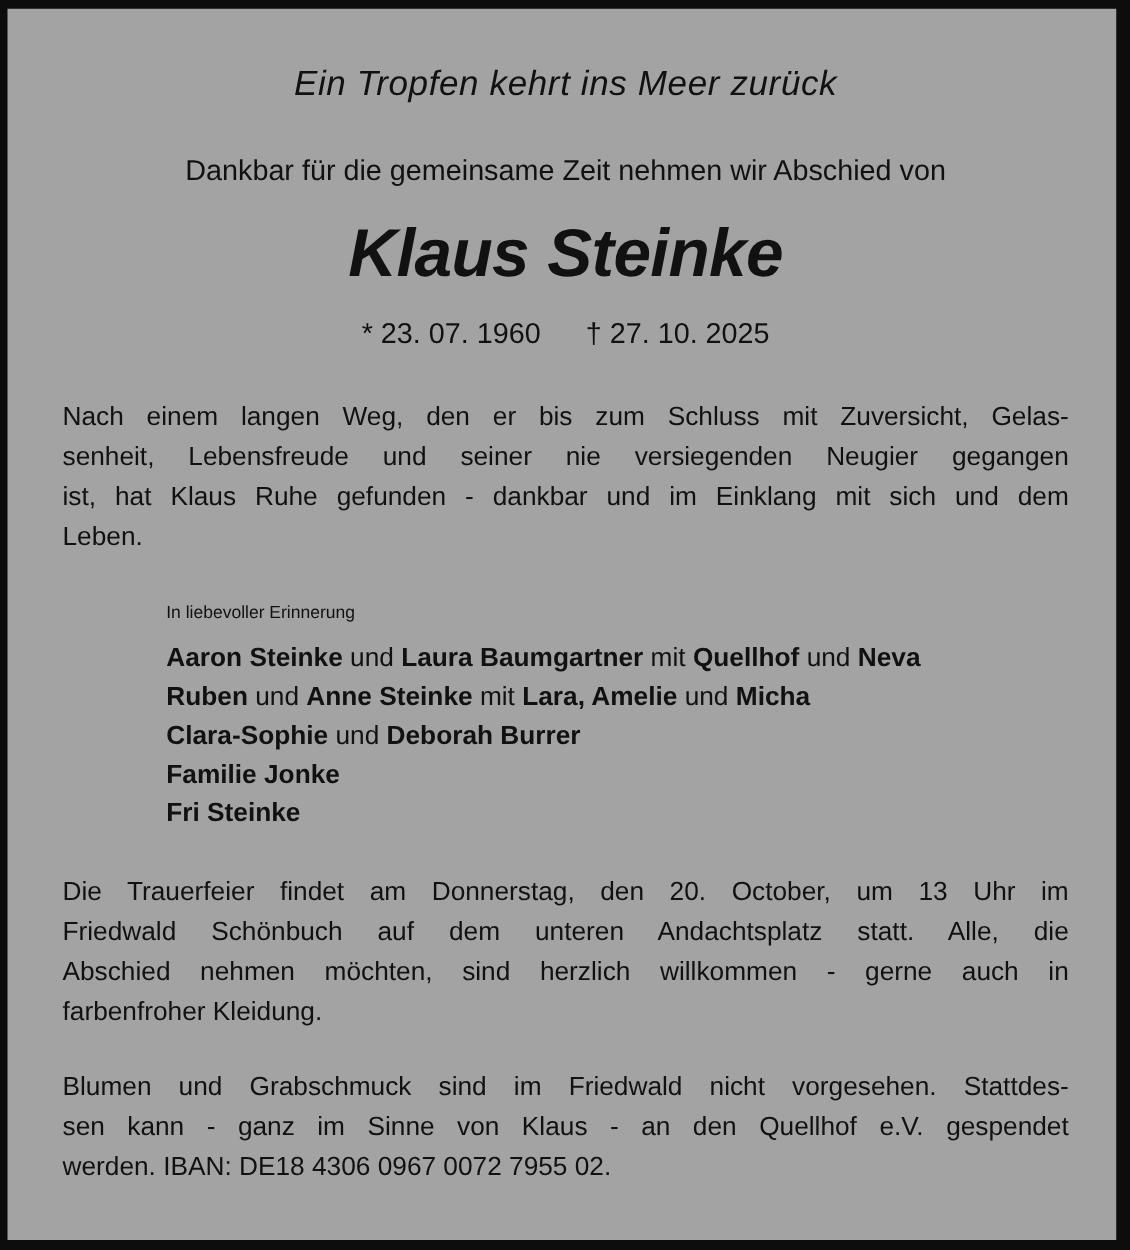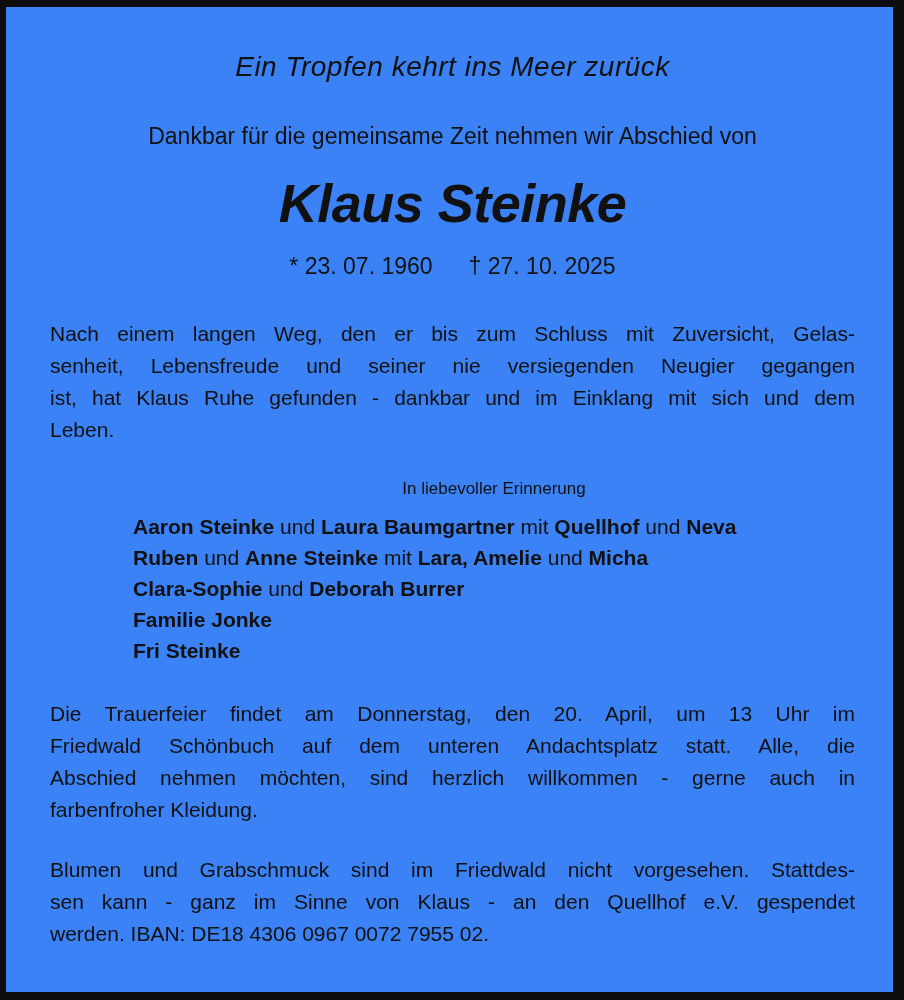--- a/index.html
+++ b/index.html
@@ -5,21 +5,21 @@
   html, body {
     margin: 0;
     padding: 0;
     background: #1a1a1a;
   }
   .clip {
     position: relative;
     width: 904px;
     height: 1000px;
     box-sizing: border-box;
-    background: #3b82f6;
+    background: #a3a3a3;
     
     border-style: solid;
     border-color: #0d0d0d;
     border-width: 7px 11px 8px 6px;
     font-family: "Liberation Sans", sans-serif;
     color: #111111;
     overflow: hidden;
   }
   .content {
     padding: 0 38px 0 44px;
@@ -65,23 +65,22 @@
   }
   .jline:last-child {
     text-align-last: left;
   }
 
   .memorial {
     margin-left: 83px;
     margin-top: 28px;
   }
   .remembrance-heading {
-    font-size: 17px;
+    font-size: 14px;
     line-height: 30px;
-    text-align: center;
   }
   .mourners {
     margin-top: 7px;
     font-size: 21px;
     line-height: 31px;
   }
   .nline { white-space: nowrap; }
   .seg-b { font-weight: bold; }
 </style>
 </head>
@@ -112,21 +111,21 @@
       <div class="mourners">
           <div class="nline"><span class="seg seg-b">Aaron Steinke</span><span class="seg"> und </span><span class="seg seg-b">Laura Baumgartner</span><span class="seg"> mit </span><span class="seg seg-b">Quellhof</span><span class="seg"> und </span><span class="seg seg-b">Neva</span></div>
           <div class="nline"><span class="seg seg-b">Ruben</span><span class="seg"> und </span><span class="seg seg-b">Anne Steinke</span><span class="seg"> mit </span><span class="seg seg-b">Lara, Amelie</span><span class="seg"> und </span><span class="seg seg-b">Micha</span></div>
           <div class="nline"><span class="seg seg-b">Clara-Sophie</span><span class="seg"> und </span><span class="seg seg-b">Deborah Burrer</span></div>
           <div class="nline"><span class="seg seg-b">Familie Jonke</span></div>
           <div class="nline"><span class="seg seg-b">Fri Steinke</span></div>
         </div>
     </div>
 
     <div class="body-par par-service">
-        <div class="jline">Die Trauerfeier findet am Donnerstag, den 20. April, um 13 Uhr im</div>
+        <div class="jline">Die Trauerfeier findet am Donnerstag, den 20. October, um 13 Uhr im</div>
         <div class="jline">Friedwald Schönbuch auf dem unteren Andachtsplatz statt. Alle, die</div>
         <div class="jline">Abschied nehmen möchten, sind herzlich willkommen - gerne auch in</div>
         <div class="jline">farbenfroher Kleidung.</div>
       </div>
 
     <div class="body-par par-donation">
         <div class="jline">Blumen und Grabschmuck sind im Friedwald nicht vorgesehen. Stattdes-</div>
         <div class="jline">sen kann - ganz im Sinne von Klaus - an den Quellhof e.V. gespendet</div>
         <div class="jline">werden. IBAN: DE18 4306 0967 0072 7955 02.</div>
       </div>

